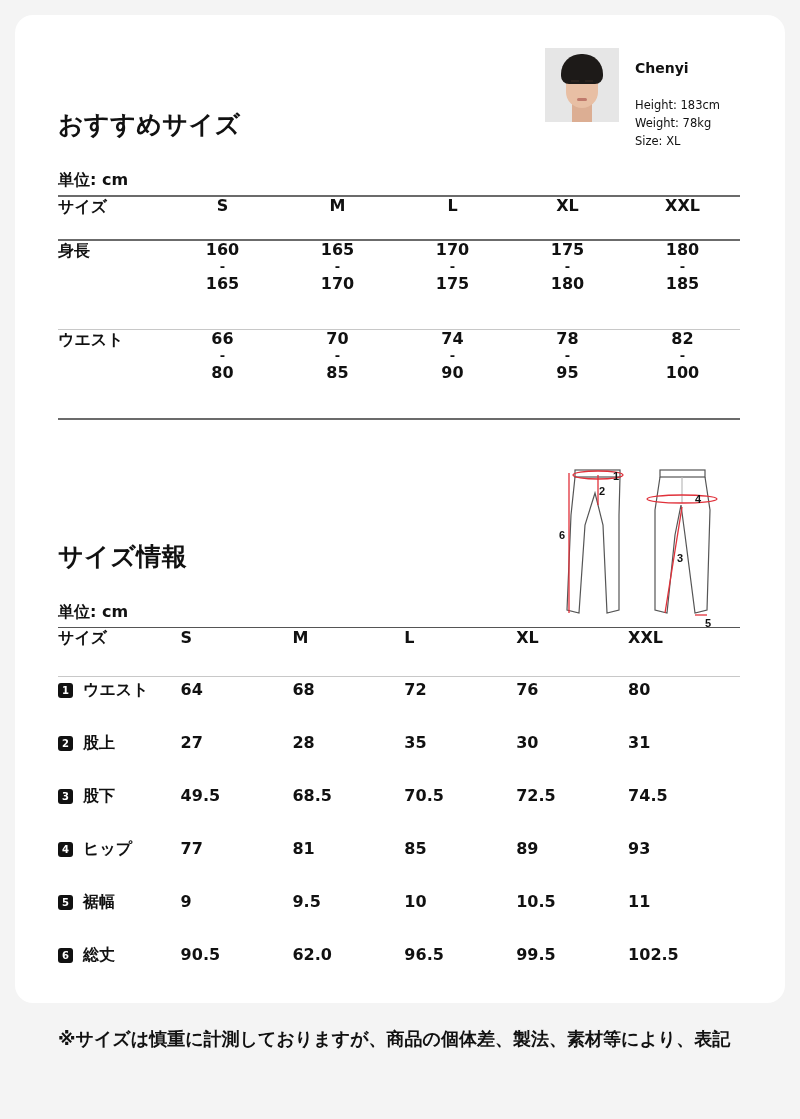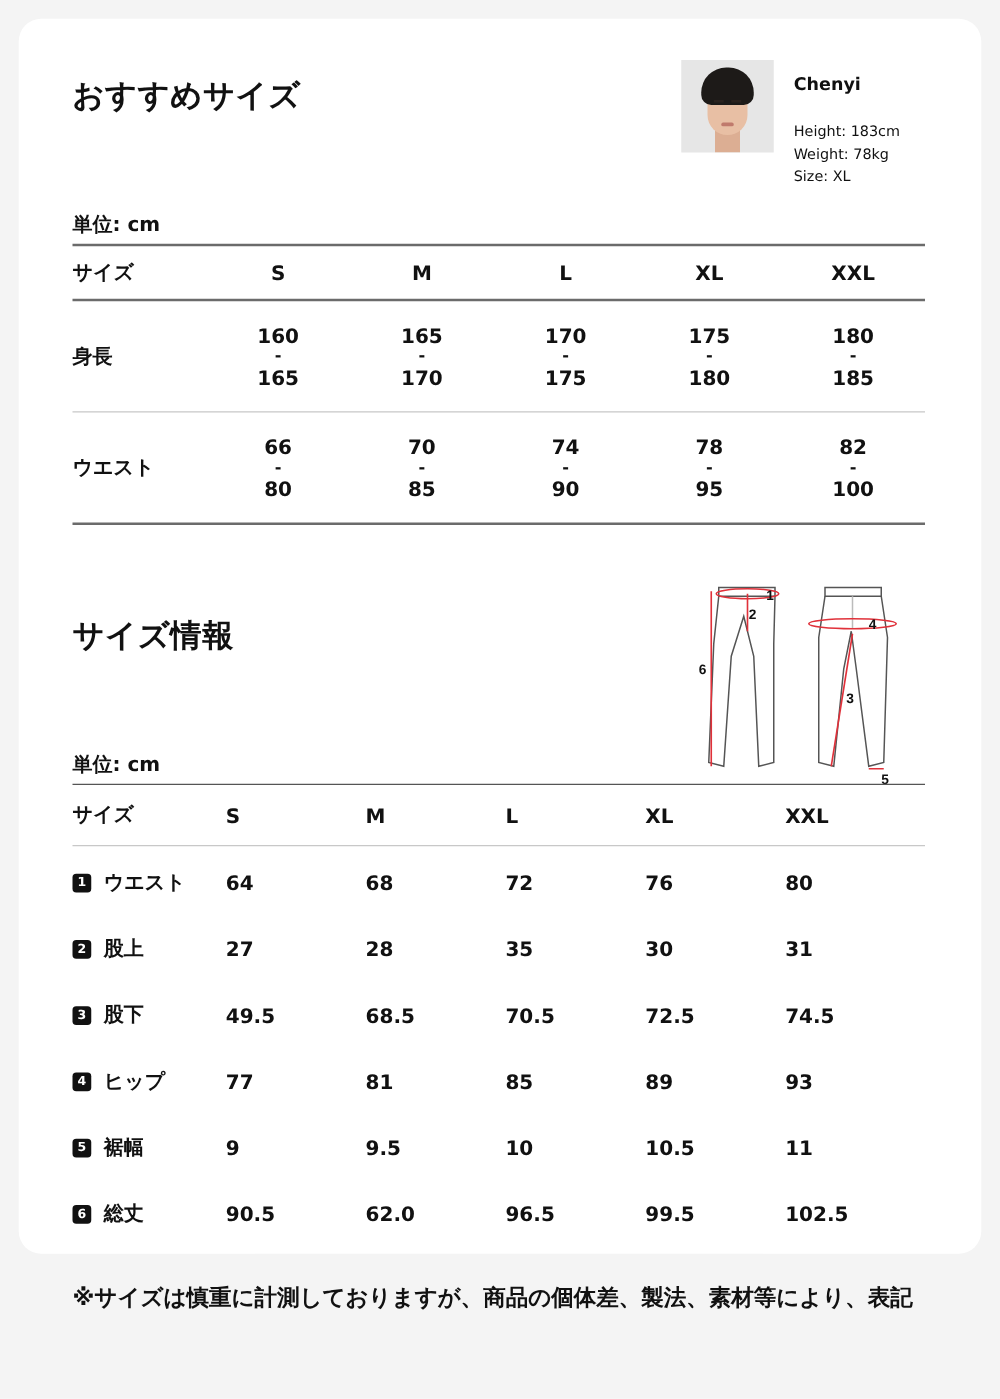--- a/index.html
+++ b/index.html
@@ -16,20 +16,21 @@
     left: 15px; top: 15px;
     width: 770px; height: 988px;
     background: #fff;
     border-radius: 18px;
   }
   .title {
     position: absolute;
     font-size: 25px;
     font-weight: bold;
     letter-spacing: 0.5px;
+    margin-top: 48px;
   }
   .unit {
     position: absolute;
     font-size: 16px;
     font-weight: bold;
   }
   
   .model { position: absolute; left: 545px; top: 48px; display: flex; }
   .avatar {
     width: 74px; height: 74px;
@@ -58,21 +59,21 @@
     background: #c07a6c; border-radius: 2px;
   }
   .model-info { margin-left: 16px; margin-top: 12px; }
   .model-name { font-size: 14px; font-weight: bold; margin-bottom: 20px; }
   .model-line { font-size: 11.5px; line-height: 18px; }
 
   
   .tbl { position: absolute; left: 58px; width: 682px; }
   .rule-dark { height: 2px; background: #6b6b6b; }
   .rule-light { height: 1px; background: #c8c8c8; }
-  .row { display: flex; align-items: center; }
+  .row { display: flex; align-items: flex-start; }
   .cell { font-size: 16px; font-weight: bold; }
   .rec .cell.label { width: 120px; }
   .rec .cell.val { width: 120px; text-align: center; line-height: 17px; }
   .rec .cell.val:nth-child(2) { margin-left: 0; }
   .rec .head { height: 42px; }
   .rec .data { height: 88px; }
   .dash { display: block; font-size: 13px; line-height: 17px; }
 
   .info .cell.label { width: 137px; display: flex; align-items: center; }
   .info .cell.val { width: 125px; }

